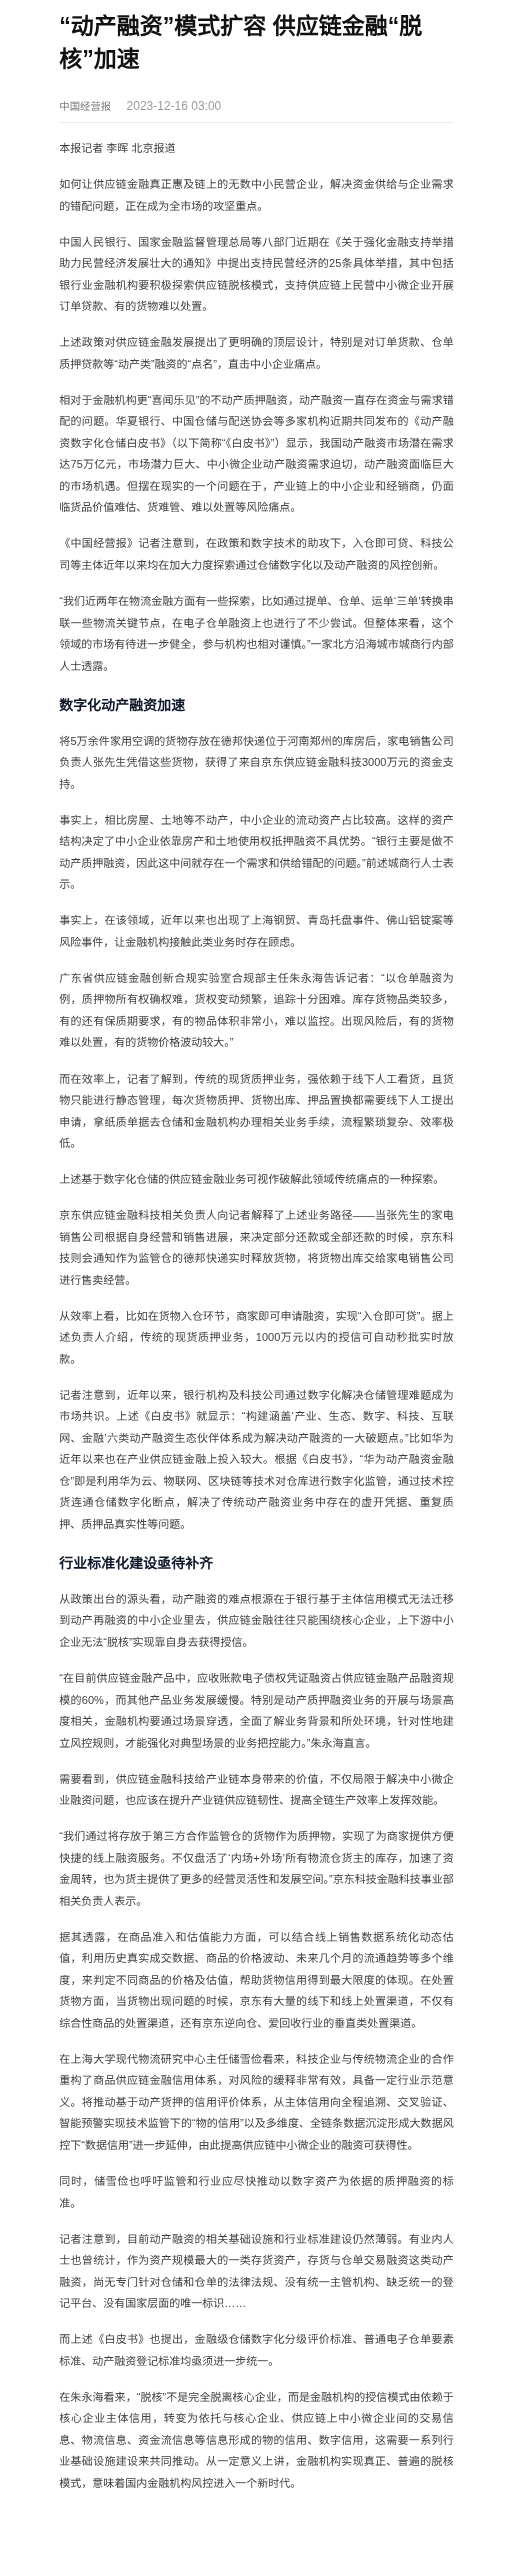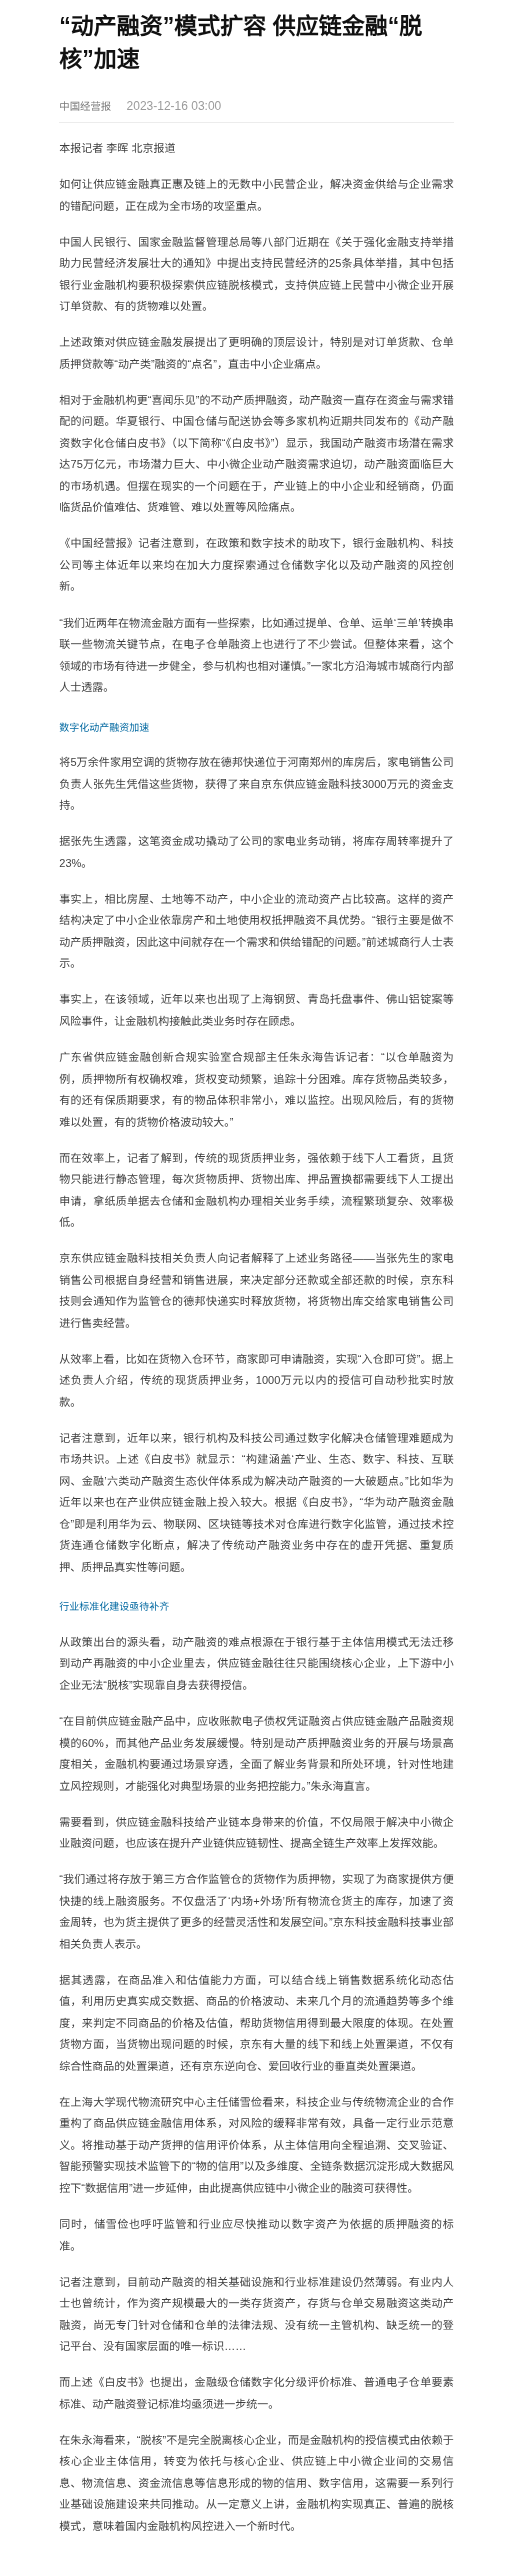--- a/index.html
+++ b/index.html
@@ -43,24 +43,24 @@
     margin: 0 0 5.6px 0;
   }
   .article-body p {
     font-size: 11px;
     line-height: 21.5px;
     color: #3e3e3e;
     text-align: justify;
     margin: 14.6px 0;
   }
   .article-body h2 {
-    font-size: 10px;
+    font-size: 14px;
     line-height: 21px;
-    font-weight: 400;
-    color: #0369a1;
+    font-weight: 700;
+    color: #0f172a;
     margin: 18px 0 14.6px 0;
   }
 </style>
 </head>
 <body>
 
 <div class="page">
 
   <h1 class="article-title">“动产融资”模式扩容 供应链金融“脱核”加速</h1>
 
@@ -70,29 +70,29 @@
   </div>
 
   <hr class="divider">
 
   <div class="article-body">
     <p>本报记者 李晖 北京报道</p>
     <p>如何让供应链金融真正惠及链上的无数中小民营企业，解决资金供给与企业需求的错配问题，正在成为全市场的攻坚重点。</p>
     <p>中国人民银行、国家金融监督管理总局等八部门近期在《关于强化金融支持举措 助力民营经济发展壮大的通知》中提出支持民营经济的25条具体举措，其中包括银行业金融机构要积极探索供应链脱核模式，支持供应链上民营中小微企业开展订单贷款、有的货物难以处置。</p>
     <p>上述政策对供应链金融发展提出了更明确的顶层设计，特别是对订单货款、仓单质押贷款等“动产类”融资的“点名”，直击中小企业痛点。</p>
     <p>相对于金融机构更“喜闻乐见”的不动产质押融资，动产融资一直存在资金与需求错配的问题。华夏银行、中国仓储与配送协会等多家机构近期共同发布的《动产融资数字化仓储白皮书》（以下简称“《白皮书》”）显示，我国动产融资市场潜在需求达75万亿元，市场潜力巨大、中小微企业动产融资需求迫切，动产融资面临巨大的市场机遇。但摆在现实的一个问题在于，产业链上的中小企业和经销商，仍面临货品价值难估、货难管、难以处置等风险痛点。</p>
-    <p>《中国经营报》记者注意到，在政策和数字技术的助攻下，银行金融机构、科技公司等主体近年以来均在加大力度探索通过仓储数字化以及动产融资的风控创新。</p>
+    <p>《中国经营报》记者注意到，在政策和数字技术的助攻下，入仓即可贷、科技公司等主体近年以来均在加大力度探索通过仓储数字化以及动产融资的风控创新。</p>
     <p>“我们近两年在物流金融方面有一些探索，比如通过提单、仓单、运单‘三单’转换串联一些物流关键节点，在电子仓单融资上也进行了不少尝试。但整体来看，这个领域的市场有待进一步健全，参与机构也相对谨慎。”一家北方沿海城市城商行内部人士透露。</p>
     <h2>数字化动产融资加速</h2>
     <p>将5万余件家用空调的货物存放在德邦快递位于河南郑州的库房后，家电销售公司负责人张先生凭借这些货物，获得了来自京东供应链金融科技3000万元的资金支持。</p>
-    <p>据张先生透露，这笔资金成功撬动了公司的家电业务动销，将库存周转率提升了23%。</p>
     <p>事实上，相比房屋、土地等不动产，中小企业的流动资产占比较高。这样的资产结构决定了中小企业依靠房产和土地使用权抵押融资不具优势。“银行主要是做不动产质押融资，因此这中间就存在一个需求和供给错配的问题。”前述城商行人士表示。</p>
     <p>事实上，在该领域，近年以来也出现了上海钢贸、青岛托盘事件、佛山铝锭案等风险事件，让金融机构接触此类业务时存在顾虑。</p>
     <p>广东省供应链金融创新合规实验室合规部主任朱永海告诉记者：“以仓单融资为例，质押物所有权确权难，货权变动频繁，追踪十分困难。库存货物品类较多，有的还有保质期要求，有的物品体积非常小，难以监控。出现风险后，有的货物难以处置，有的货物价格波动较大。”</p>
     <p>而在效率上，记者了解到，传统的现货质押业务，强依赖于线下人工看货，且货物只能进行静态管理，每次货物质押、货物出库、押品置换都需要线下人工提出申请，拿纸质单据去仓储和金融机构办理相关业务手续，流程繁琐复杂、效率极低。</p>
+    <p>上述基于数字化仓储的供应链金融业务可视作破解此领域传统痛点的一种探索。</p>
     <p>京东供应链金融科技相关负责人向记者解释了上述业务路径——当张先生的家电销售公司根据自身经营和销售进展，来决定部分还款或全部还款的时候，京东科技则会通知作为监管仓的德邦快递实时释放货物，将货物出库交给家电销售公司进行售卖经营。</p>
     <p>从效率上看，比如在货物入仓环节，商家即可申请融资，实现“入仓即可贷”。据上述负责人介绍，传统的现货质押业务，1000万元以内的授信可自动秒批实时放款。</p>
     <p>记者注意到，近年以来，银行机构及科技公司通过数字化解决仓储管理难题成为市场共识。上述《白皮书》就显示：“构建涵盖‘产业、生态、数字、科技、互联网、金融’六类动产融资生态伙伴体系成为解决动产融资的一大破题点。”比如华为近年以来也在产业供应链金融上投入较大。根据《白皮书》，“华为动产融资金融仓”即是利用华为云、物联网、区块链等技术对仓库进行数字化监管，通过技术控货连通仓储数字化断点，解决了传统动产融资业务中存在的虚开凭据、重复质押、质押品真实性等问题。</p>
     <h2>行业标准化建设亟待补齐</h2>
     <p>从政策出台的源头看，动产融资的难点根源在于银行基于主体信用模式无法迁移到动产再融资的中小企业里去，供应链金融往往只能围绕核心企业，上下游中小企业无法“脱核”实现靠自身去获得授信。</p>
     <p>“在目前供应链金融产品中，应收账款电子债权凭证融资占供应链金融产品融资规模的60%，而其他产品业务发展缓慢。特别是动产质押融资业务的开展与场景高度相关，金融机构要通过场景穿透，全面了解业务背景和所处环境，针对性地建立风控规则，才能强化对典型场景的业务把控能力。”朱永海直言。</p>
     <p>需要看到，供应链金融科技给产业链本身带来的价值，不仅局限于解决中小微企业融资问题，也应该在提升产业链供应链韧性、提高全链生产效率上发挥效能。</p>
     <p>“我们通过将存放于第三方合作监管仓的货物作为质押物，实现了为商家提供方便快捷的线上融资服务。不仅盘活了‘内场+外场’所有物流仓货主的库存，加速了资金周转，也为货主提供了更多的经营灵活性和发展空间。”京东科技金融科技事业部相关负责人表示。</p>
     <p>据其透露，在商品准入和估值能力方面，可以结合线上销售数据系统化动态估值，利用历史真实成交数据、商品的价格波动、未来几个月的流通趋势等多个维度，来判定不同商品的价格及估值，帮助货物信用得到最大限度的体现。在处置货物方面，当货物出现问题的时候，京东有大量的线下和线上处置渠道，不仅有综合性商品的处置渠道，还有京东逆向仓、爱回收行业的垂直类处置渠道。</p>
     <p>在上海大学现代物流研究中心主任储雪俭看来，科技企业与传统物流企业的合作重构了商品供应链金融信用体系，对风险的缓释非常有效，具备一定行业示范意义。将推动基于动产货押的信用评价体系，从主体信用向全程追溯、交叉验证、智能预警实现技术监管下的“物的信用”以及多维度、全链条数据沉淀形成大数据风控下“数据信用”进一步延伸，由此提高供应链中小微企业的融资可获得性。</p>

